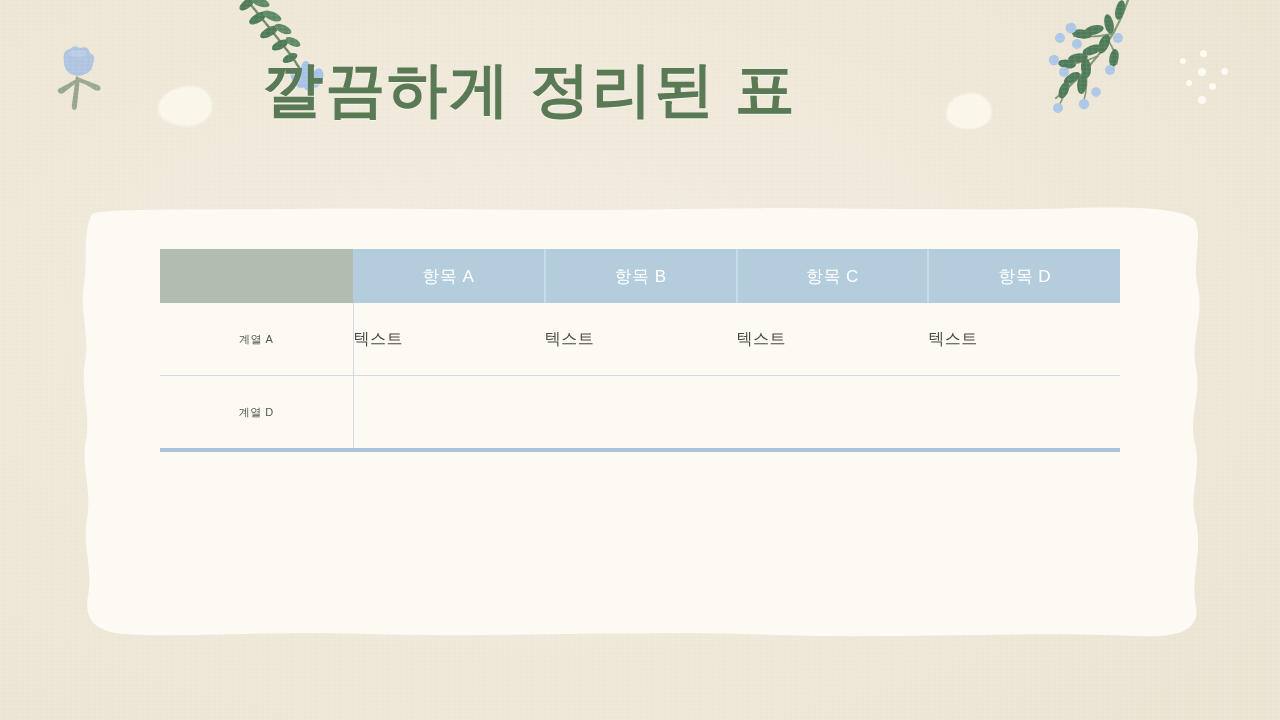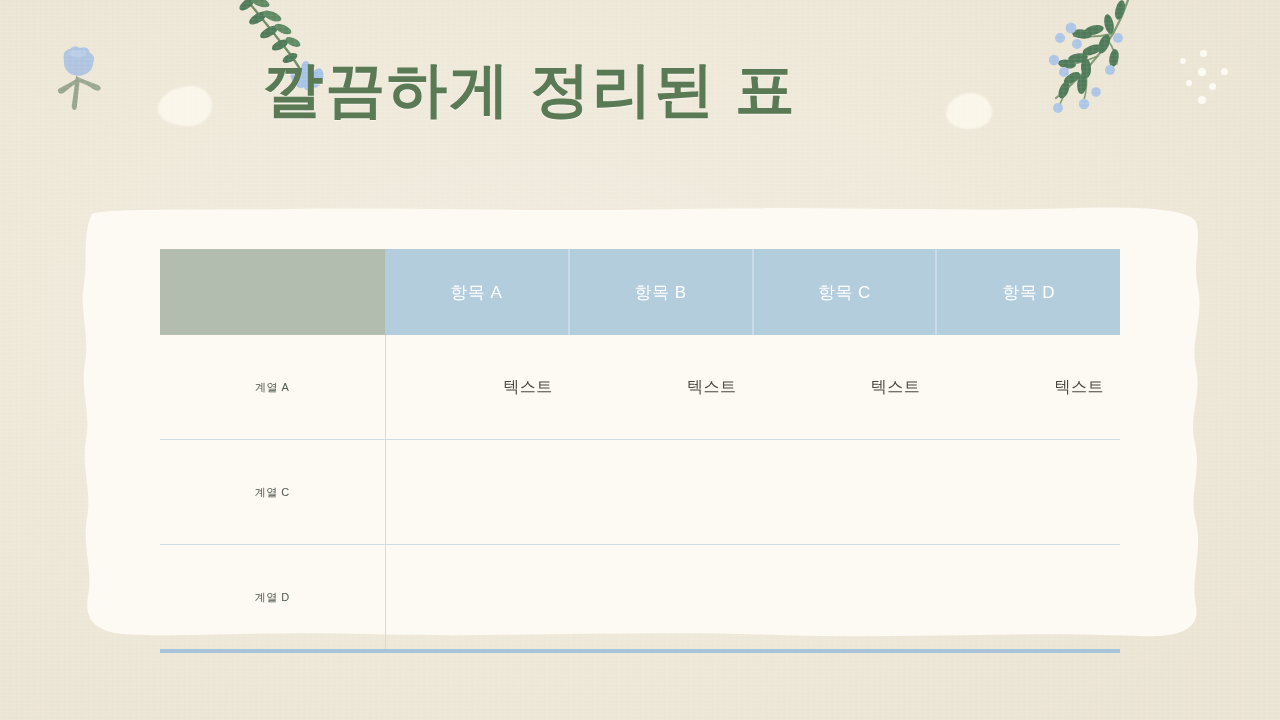--- a/index.html
+++ b/index.html
@@ -97,21 +97,21 @@
     top: 249px;
     width: 960px;
     z-index: 3;
   }
   table.tbl {
     border-collapse: collapse;
     width: 960px;
     table-layout: fixed;
   }
   table.tbl th, table.tbl td {
-    padding: 16px;
+    padding: 0;
     margin: 0;
   }
 
   
   .corner-cell {
     width: 193px;
     height: 54px;
     background: #b2bdb0;
   }
   .head-cell {
@@ -135,21 +135,21 @@
     height: 72px;
     text-align: center;
     vertical-align: middle;
     font-size: 11px;
     color: #4d5a4c;
     border-bottom: 1.5px solid #cfdce6;
     letter-spacing: .5px;
   }
   .body-cell {
     height: 72px;
-    text-align: right;
+    text-align: left;
     vertical-align: middle;
     font-size: 16px;
     color: #4a4842;
     border-bottom: 1.5px solid #cfdce6;
     border-left: none;
     letter-spacing: .5px;
   }
   .body-cell.colstart {
     border-left: 1.5px solid #cfdce6;
   }
@@ -300,27 +300,20 @@
 
         <tr>
           <td class="row-label">계열 A</td>
           <td class="body-cell colstart">텍스트</td>
           <td class="body-cell">텍스트</td>
           <td class="body-cell">텍스트</td>
           <td class="body-cell">텍스트</td>
         </tr>
 
 
-        <tr>
-          <td class="row-label">계열 C</td>
-          <td class="body-cell colstart"></td>
-          <td class="body-cell"></td>
-          <td class="body-cell"></td>
-          <td class="body-cell"></td>
-        </tr>
 
         <tr class="last-row">
           <td class="row-label">계열 D</td>
           <td class="body-cell colstart"></td>
           <td class="body-cell"></td>
           <td class="body-cell"></td>
           <td class="body-cell"></td>
         </tr>
 
       </tbody>

